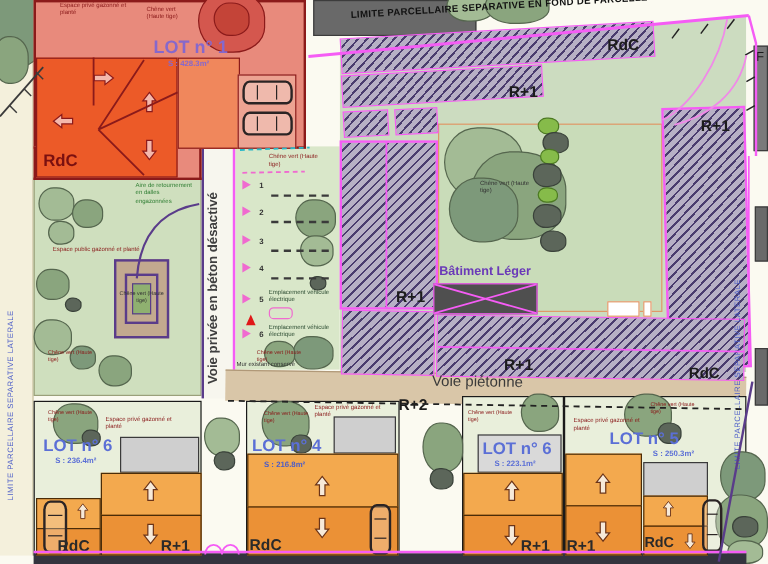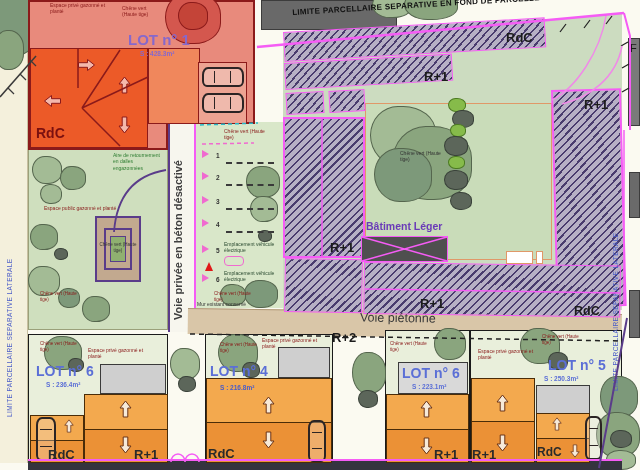--- a/index.html
+++ b/index.html
@@ -248,21 +248,21 @@
   <svg class="ar" style="left:420px;top:437px;transform:rotate(180deg);" viewBox="0 0 13 18">
       <path d="M6.5 1 L12 8 H8.8 V17 H4.2 V8 H1 Z"></path>
     </svg>
   <div class="flr" style="left:434px;top:447px;color:#2a2a2a;">R+1</div>
 
   <div class="abs" style="left:470px;top:330px;width:152px;height:133px;background:#e9efdb;border:1.5px solid #1a1a1a;z-index:10;"></div>
   <div class="tree dk" style="left:520px;top:328px;width:40px;height:36px;z-index:13;"></div>
   <div class="tree gray" style="left:548px;top:352px;width:20px;height:18px;z-index:13;"></div>
   <div class="lbl" style="left:478px;top:348px;width:60px;z-index:33;">Espace privé gazonné et planté</div>
   <div class="lbl" style="left:542px;top:334px;width:38px;font-size:4.5px;z-index:33;">Chêne vert (Haute tige)</div>
-  <div class="lotname" style="left:548px;top:357px;">LOT n° 5</div>
+  <div class="lotname" style="left:508px;top:357px;">LOT n° 5</div>
   <div class="lotarea" style="left:544px;top:375px;">S : 250.3m²</div>
   <div class="bldg t" style="left:471px;top:378px;width:64px;height:44px;"></div>
   <div class="bldg b" style="left:471px;top:421px;width:64px;height:42px;"></div>
   <svg class="ar" style="left:496px;top:394px;" viewBox="0 0 13 18">
       <path d="M6.5 1 L12 8 H8.8 V17 H4.2 V8 H1 Z"></path>
     </svg>
   <svg class="ar" style="left:496px;top:434px;transform:rotate(180deg);" viewBox="0 0 13 18">
       <path d="M6.5 1 L12 8 H8.8 V17 H4.2 V8 H1 Z"></path>
     </svg>
   <div class="flr" style="left:472px;top:447px;color:#2a2a2a;">R+1</div>

